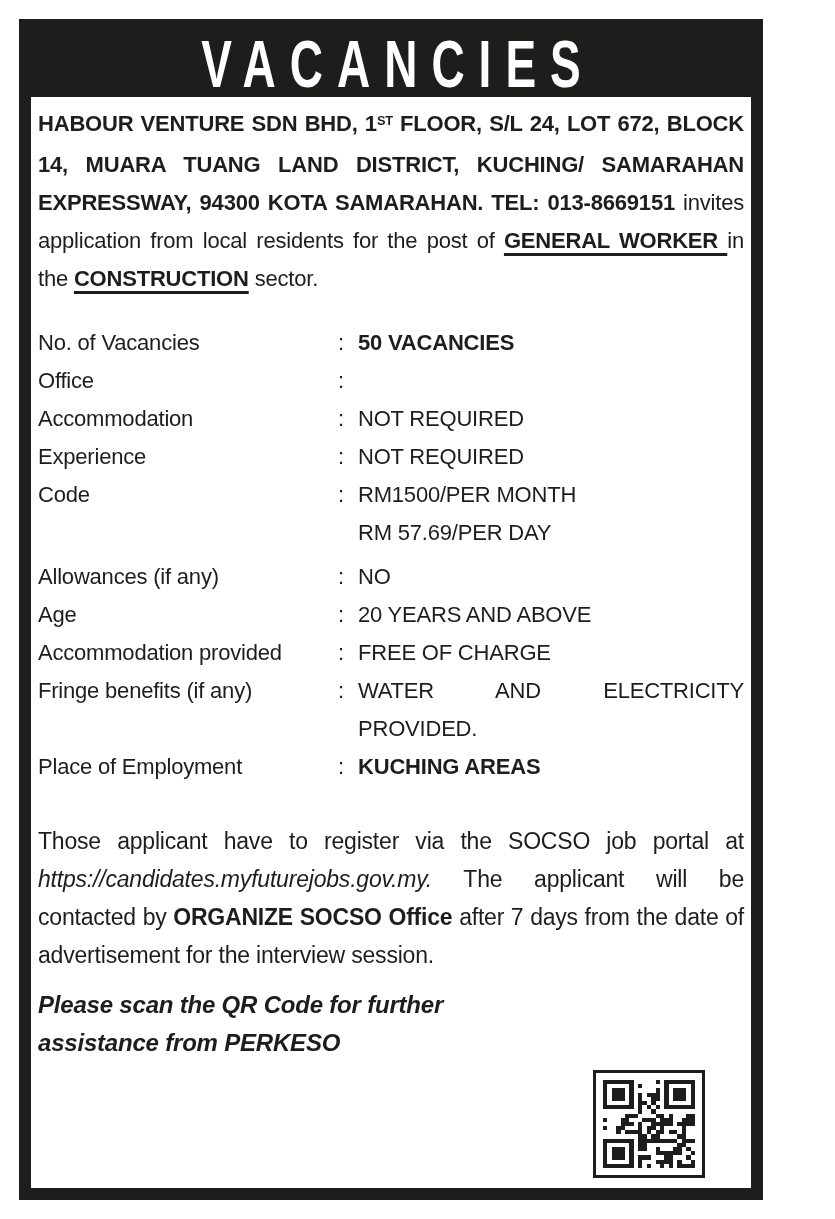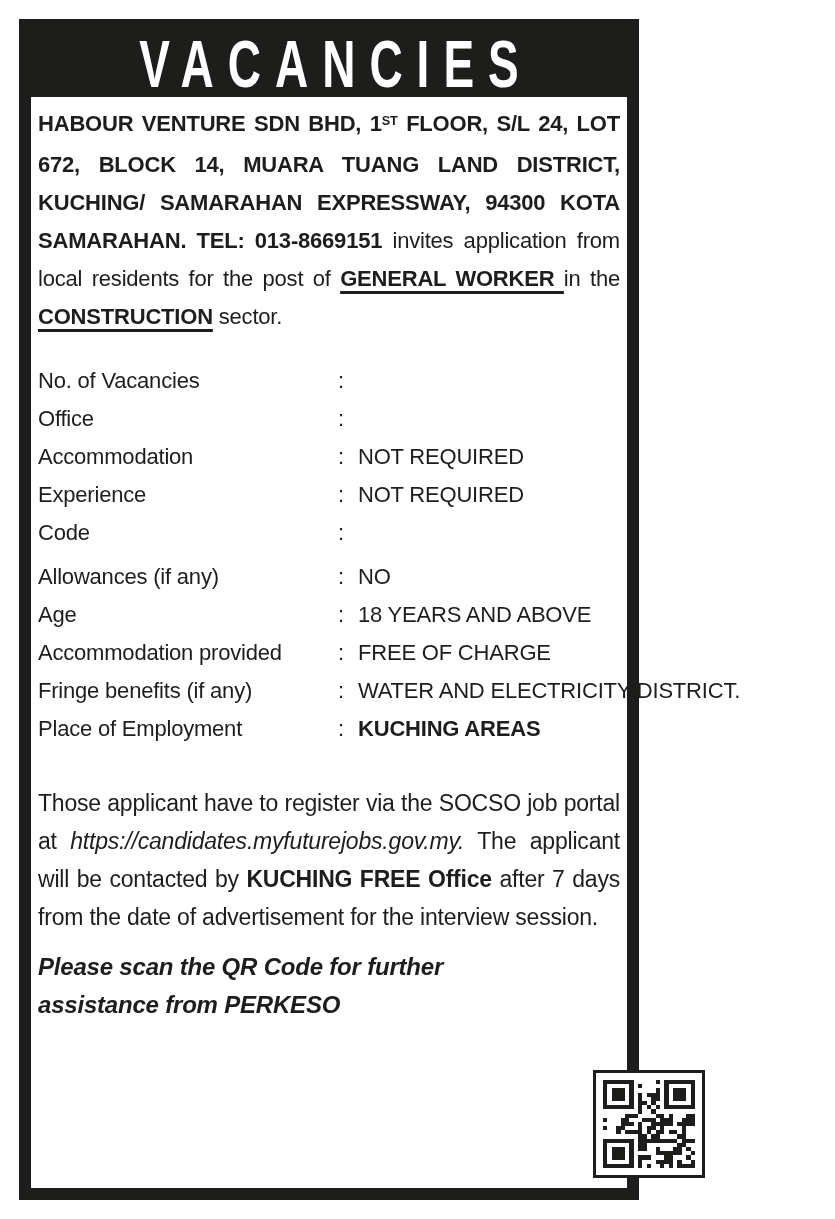--- a/index.html
+++ b/index.html
@@ -2,21 +2,21 @@
 <html><head>
 <meta charset="utf-8">
 <style>
   html,body{margin:0;padding:0;}
   body{
     width:835px;height:1219px;background:#ffffff;position:relative;
     font-family:"Liberation Sans",sans-serif;color:#1d1d1b;
     -webkit-font-smoothing:antialiased;
   }
   .frame{
-    position:absolute;left:19px;top:19px;width:620px;height:1181px;
+    position:absolute;left:19px;top:19px;width:744px;height:1181px;
     box-sizing:border-box;border:12px solid #1d1d1b;background:#ffffff;
   }
   .banner{
     height:66px;background:#1d1d1b;
     display:flex;align-items:center;justify-content:center;
   }
   .title{
     color:#ffffff;font-size:46px;font-weight:700;line-height:1;
     letter-spacing:14px;padding-left:14px;white-space:nowrap;
     transform:scaleY(1.45);transform-origin:center;
@@ -72,20 +72,21 @@
 
   <div class="content">
 
     <p class="intro"><span class="b">HABOUR VENTURE SDN BHD, 1</span><sup class="ord b">ST</sup><span class="b"> FLOOR, S/L 24, LOT 672, BLOCK 14, MUARA TUANG LAND DISTRICT, KUCHING/ SAMARAHAN EXPRESSWAY, 94300 KOTA SAMARAHAN. TEL: 013-8669151</span><span> invites application from local residents for the post of </span><span class="b u">GENERAL WORKER </span><span>in the </span><span class="b u">CONSTRUCTION</span><span> sector.</span></p>
 
     <div class="details">
 
       <div class="row">
         <span class="lab">No. of Vacancies</span>
         <span class="col">:</span>
+        <span class="val b">50 VACANCIES</span>
       </div>
 
       <div class="row">
         <span class="lab">Office</span>
         <span class="col">:</span>
       </div>
 
       <div class="row">
         <span class="lab">Accommodation</span>
         <span class="col">:</span>
@@ -94,55 +95,57 @@
 
       <div class="row">
         <span class="lab">Experience</span>
         <span class="col">:</span>
         <span class="val">NOT REQUIRED</span>
       </div>
 
       <div class="row">
         <span class="lab">Code</span>
         <span class="col">:</span>
+        <span class="val preline">RM1500/PER MONTH
+RM 57.69/PER DAY</span>
       </div>
 
       <div class="row gap">
         <span class="lab">Allowances (if any)</span>
         <span class="col">:</span>
         <span class="val">NO</span>
       </div>
 
       <div class="row">
         <span class="lab">Age</span>
         <span class="col">:</span>
-        <span class="val">18 YEARS AND ABOVE</span>
+        <span class="val">20 YEARS AND ABOVE</span>
       </div>
 
       <div class="row">
         <span class="lab">Accommodation provided</span>
         <span class="col">:</span>
         <span class="val">FREE OF CHARGE</span>
       </div>
 
       <div class="row">
         <span class="lab">Fringe benefits (if any)</span>
         <span class="col">:</span>
-        <span class="val justify">WATER AND ELECTRICITY DISTRICT.</span>
+        <span class="val justify">WATER AND ELECTRICITY PROVIDED.</span>
       </div>
 
       <div class="row">
         <span class="lab">Place of Employment</span>
         <span class="col">:</span>
         <span class="val b">KUCHING AREAS</span>
       </div>
 
     </div>
 
-    <p class="reg"><span>Those applicant have to register via the SOCSO job portal at </span><span class="i">https://candidates.myfuturejobs.gov.my.</span><span> The applicant will be contacted by </span><span class="b">KUCHING FREE Office</span><span> after 7 days from the date of advertisement for the interview session.</span></p>
+    <p class="reg"><span>Those applicant have to register via the SOCSO job portal at </span><span class="i">https://candidates.myfuturejobs.gov.my.</span><span> The applicant will be contacted by </span><span class="b">ORGANIZE SOCSO Office</span><span> after 7 days from the date of advertisement for the interview session.</span></p>
 
     <p class="note">Please scan the QR Code for further
 assistance from PERKESO</p>
 
   </div>
 
   <div class="qr">
     <div class="qr-grid" style="grid-template-columns: repeat(21, 1fr); grid-template-rows: repeat(21, 1fr);">
         <div style="background: rgb(29, 29, 27);"></div>
         <div style="background: rgb(29, 29, 27);"></div>

